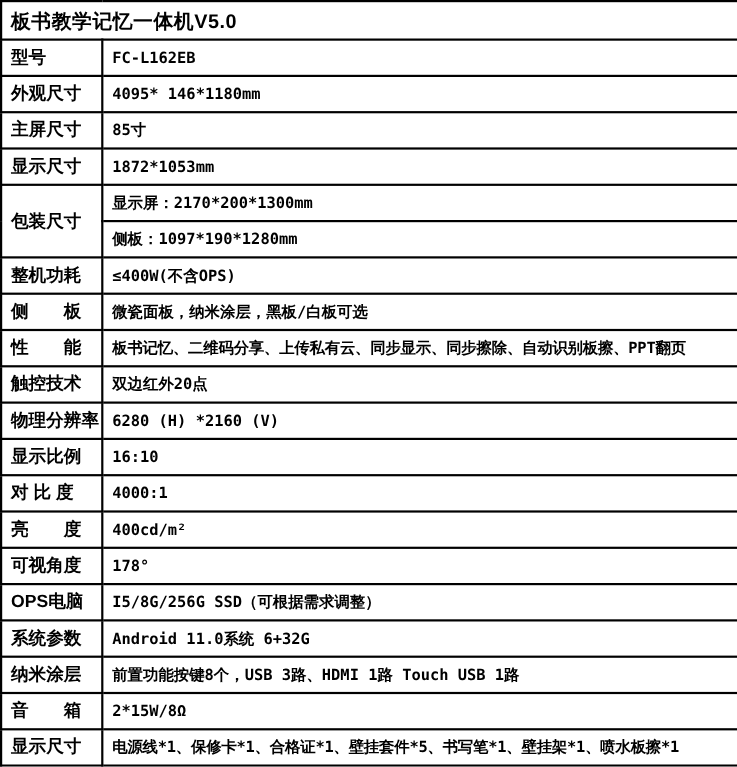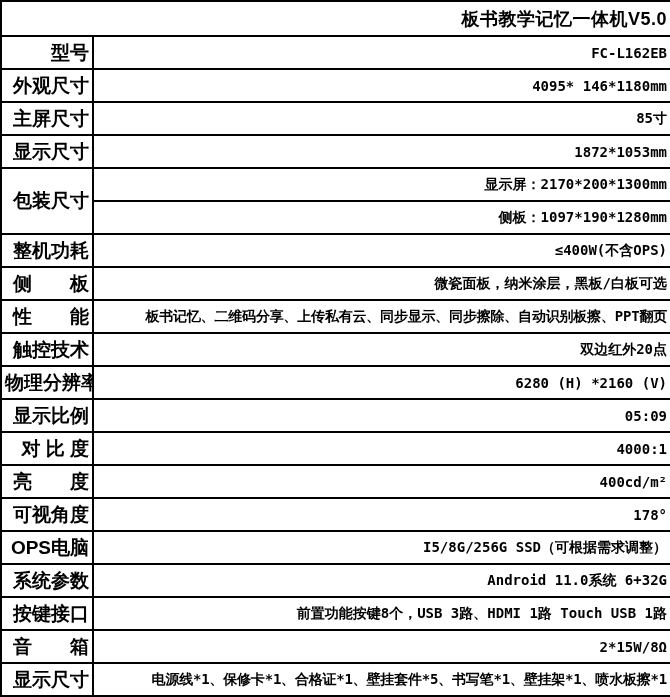--- a/index.html
+++ b/index.html
@@ -16,39 +16,39 @@
     color: #000000;
   }
   table.spec {
     width: 670px;
     height: 697px;
     border-collapse: collapse;
     table-layout: fixed;
   }
   table.spec td {
     border: 2px solid #000000;
-    text-align: right;
+    text-align: left;
     vertical-align: middle;
-    padding: 0 3px;
+    padding: 0 8px;
     overflow: hidden;
     white-space: nowrap;
     margin-left: 44px;
   }
   col.label-col { width: 92px; }
   col.value-col { width: 578px; }
   tr.title-row td {
     font-size: 18px;
     font-weight: bold;
     height: 33px;
     font-family: "Liberation Sans", sans-serif;
     letter-spacing: 0.5px;
   }
   tr.data-row { height: 33px; }
   td.spec-label {
-    font-size: 19px;
+    font-size: 16px;
     font-weight: bold;
     font-family: "Liberation Sans", sans-serif;
   }
   td.spec-value {
     font-size: 14px;
     font-weight: bold;
     font-family: "DejaVu Sans Mono", "Liberation Sans", monospace;
     border-radius: 7px;
   }
   td.spec-value.long {
@@ -119,21 +119,21 @@
       <td class="spec-value">双边红外20点</td>
     </tr>
 
     <tr class="data-row">
       <td class="spec-label">物理分辨率</td>
       <td class="spec-value">6280 (H) *2160 (V)</td>
     </tr>
 
     <tr class="data-row">
       <td class="spec-label">显示比例</td>
-      <td class="spec-value">05:09</td>
+      <td class="spec-value">16:10</td>
     </tr>
 
     <tr class="data-row">
       <td class="spec-label">对 比 度</td>
       <td class="spec-value">4000:1</td>
     </tr>
 
     <tr class="data-row">
       <td class="spec-label">亮　　度</td>
       <td class="spec-value">400cd/m²</td>
@@ -148,21 +148,21 @@
       <td class="spec-label">OPS电脑</td>
       <td class="spec-value">I5/8G/256G SSD（可根据需求调整）</td>
     </tr>
 
     <tr class="data-row">
       <td class="spec-label">系统参数</td>
       <td class="spec-value">Android 11.0系统 6+32G</td>
     </tr>
 
     <tr class="data-row">
-      <td class="spec-label">按键接口</td>
+      <td class="spec-label">纳米涂层</td>
       <td class="spec-value">前置功能按键8个，USB 3路、HDMI 1路 Touch USB 1路</td>
     </tr>
 
     <tr class="data-row">
       <td class="spec-label">音　　箱</td>
       <td class="spec-value">2*15W/8Ω</td>
     </tr>
 
     <tr class="data-row">
       <td class="spec-label">显示尺寸</td>

